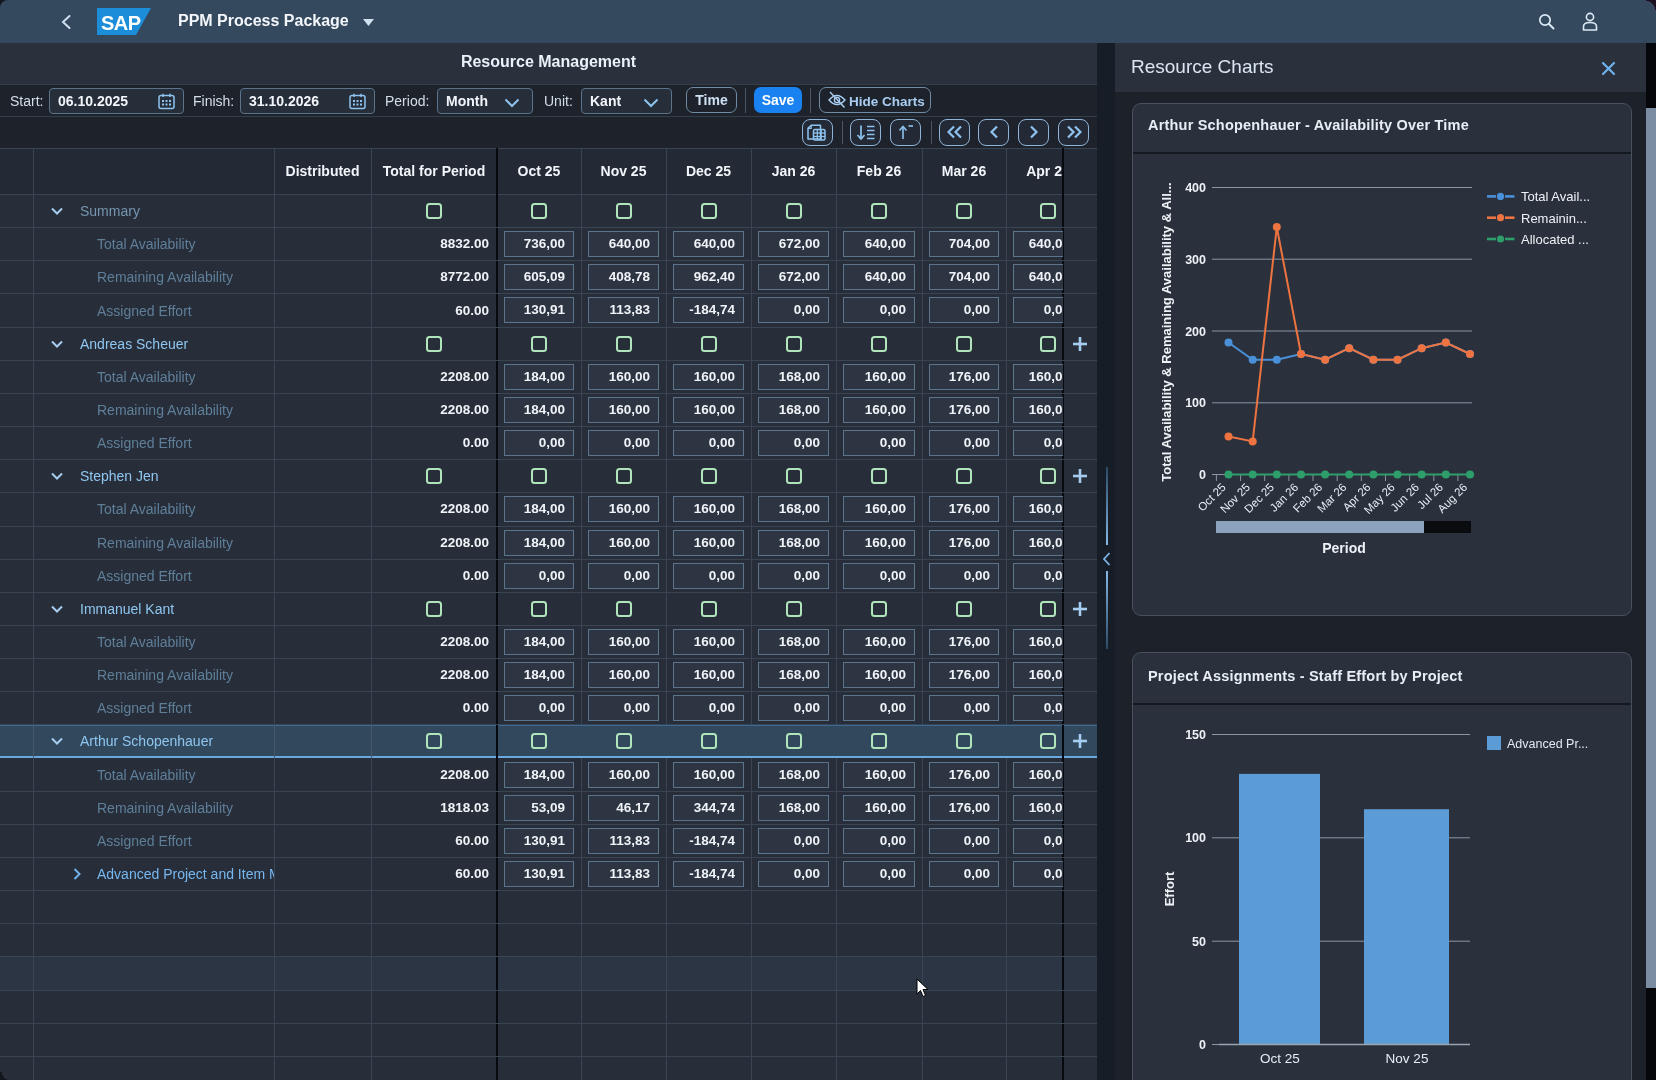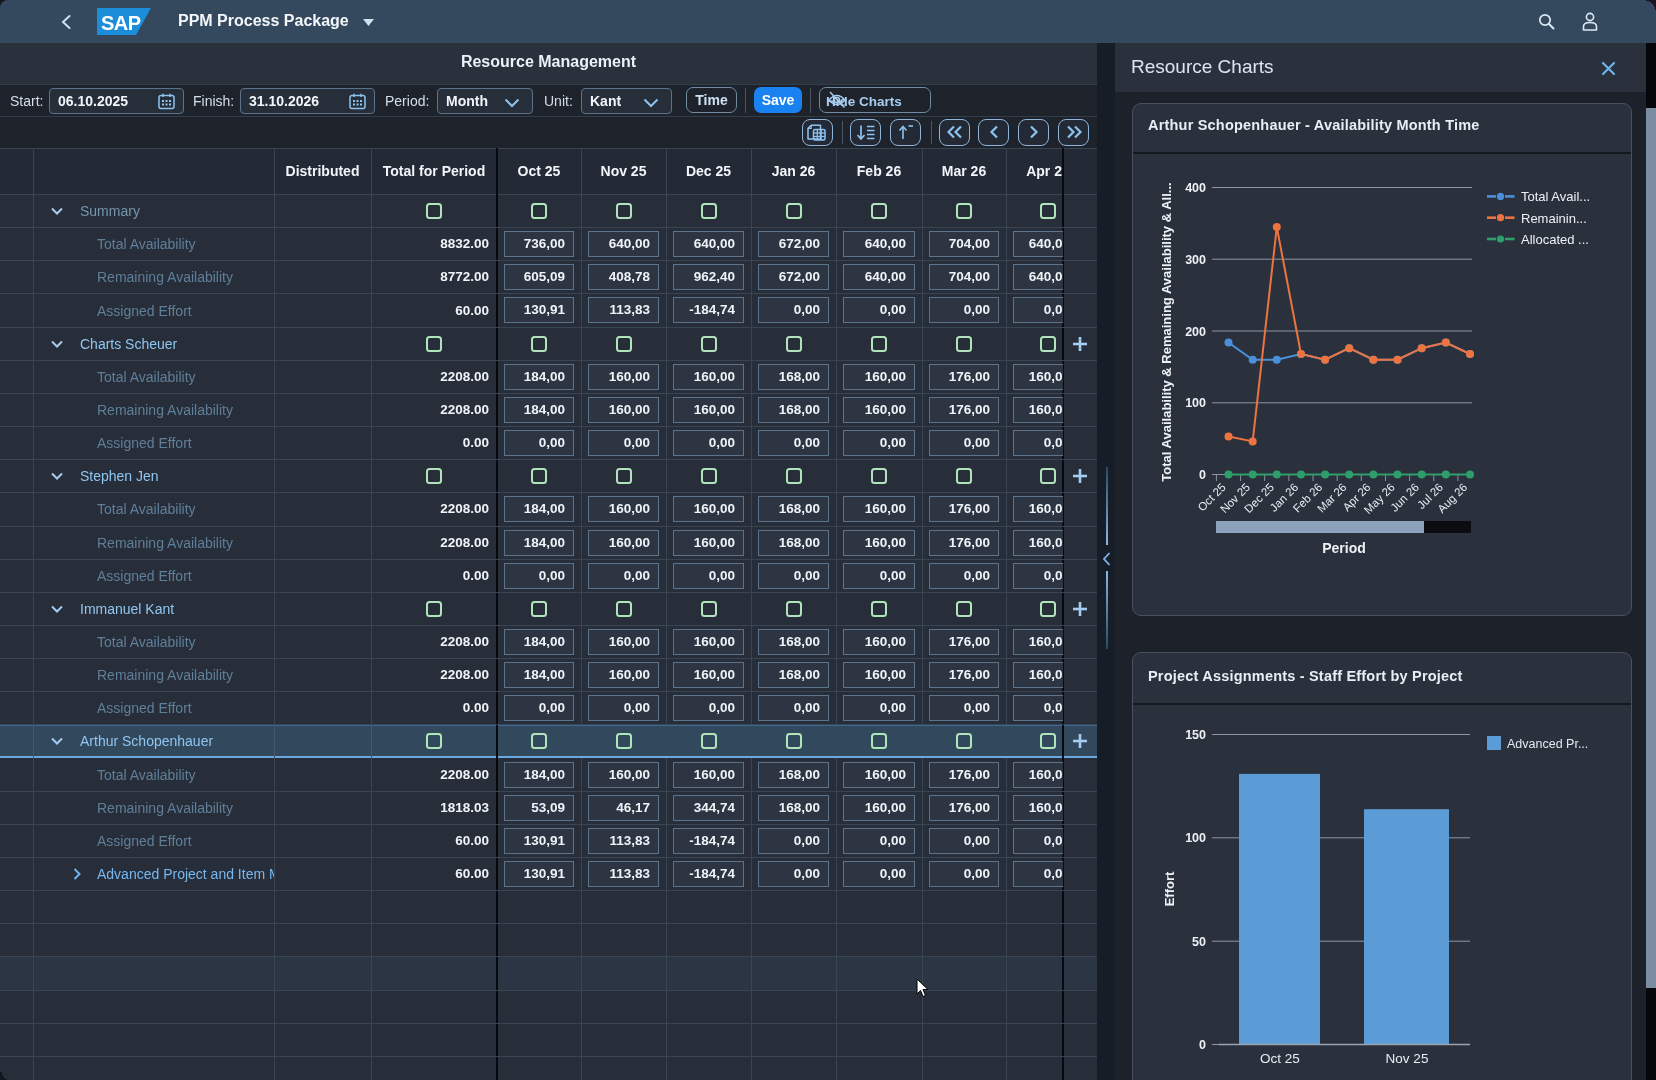--- a/index.html
+++ b/index.html
@@ -81,21 +81,21 @@
 <div class="abs" style="left:686px;top:87px;width:51px;height:26px;border:1px solid #6f8ba3;border-radius:7px;text-align:center;line-height:24px;font-size:14px;font-weight:bold;color:#cfe2f4">Time</div>
 <div class="abs" style="left:745px;top:88px;width:1px;height:25px;background:#4a5664"></div>
 <div class="abs" style="left:754px;top:87px;width:48px;height:26px;background:#1a82f0;border-radius:7px;text-align:center;line-height:26px;font-size:14px;font-weight:bold;color:#fff">Save</div>
 <div class="abs" style="left:810px;top:88px;width:1px;height:25px;background:#4a5664"></div>
 <div class="abs" style="left:819px;top:87px;width:112px;height:26px;border:1px solid #6f8ba3;border-radius:7px"></div>
 <svg class="abs" style="left:827px;top:90px" width="20" height="20" viewBox="0 0 20 20">
  <path d="M2 10 Q6 5.5 10 5.5 Q14 5.5 18 10 Q14 14.5 10 14.5 Q6 14.5 2 10 Z" stroke="#a8cdf0" stroke-width="1.4" fill="none"></path>
  <circle cx="10" cy="10" r="2.6" stroke="#a8cdf0" stroke-width="1.4" fill="none"></circle>
  <line x1="3" y1="2" x2="17.5" y2="17.5" stroke="#a8cdf0" stroke-width="1.5"></line>
 </svg>
-<div class="abs" style="left:826px;top:93.5px;font-size:13.5px;font-weight:bold;color:#a8cdf0">Hide Charts</div>
+<div class="abs" style="left:849px;top:93.5px;font-size:13.5px;font-weight:bold;color:#a8cdf0">Hide Charts</div>
 <div class="abs" style="left:802px;top:119px;width:31px;height:27px;border:1.5px solid #8fb4d8;border-radius:8px;background:#232a35"></div>
 <svg class="abs" style="left:806px;top:124px" width="21" height="17" viewBox="0 0 21 17">
  <path d="M5.2 1.2 L14.5 1.2 L14.5 15 L2 15 L2 4.4 Z" stroke="#8ec3ef" stroke-width="1.5" fill="none" stroke-linejoin="round"></path>
  <path d="M5.2 1.2 L5.2 4.4 L2 4.4" stroke="#8ec3ef" stroke-width="1.2" fill="none"></path>
  <rect x="7.5" y="5.5" width="11.5" height="10.5" rx="1.5" stroke="#8ec3ef" stroke-width="1.5" fill="#8ec3ef" fill-opacity="0"></rect>
  <g stroke="#8ec3ef" stroke-width="1.3">
   <line x1="7.5" y1="9" x2="19" y2="9"></line>
       <line x1="7.5" y1="12.5" x2="19" y2="12.5"></line>
   <line x1="11.3" y1="5.5" x2="11.3" y2="16"></line>
       <line x1="15.1" y1="5.5" x2="15.1" y2="16"></line>
@@ -206,21 +206,21 @@
 <div class="abs" style="left:758px;top:297.45px;width:71px;height:26px;background:#2d3542;border:1px solid #5b738b;text-align:right;padding-right:8px;line-height:24px;font-size:13.5px;font-weight:bold;color:#f0f4f8">0,00</div>
 <div class="abs" style="left:843px;top:297.45px;width:72px;height:26px;background:#2d3542;border:1px solid #5b738b;text-align:right;padding-right:8px;line-height:24px;font-size:13.5px;font-weight:bold;color:#f0f4f8">0,00</div>
 <div class="abs" style="left:929px;top:297.45px;width:70px;height:26px;background:#2d3542;border:1px solid #5b738b;text-align:right;padding-right:8px;line-height:24px;font-size:13.5px;font-weight:bold;color:#f0f4f8">0,00</div>
 <div class="abs" style="left:1006px;top:293.95px;width:57px;height:33.15px;overflow:hidden">
     <div class="abs" style="left:7px;top:3.5px;width:66px;height:26px;background:#2d3542;border:1px solid #5b738b;text-align:right;padding-right:8px;line-height:24px;font-size:13.5px;font-weight:bold;color:#f0f4f8">0,00</div>
   </div>
 <div class="abs" style="left:0;top:359.75px;width:1097px;height:1px;background:#3a4553"></div>
 <svg class="abs" style="left:50px;top:339.675px" width="14" height="9" viewBox="0 0 14 9">
     <path d="M2 1.5 L7 6.5 L12 1.5" stroke="#a6cdf0" stroke-width="2" fill="none"></path>
   </svg>
-<div class="abs" style="left:80px;top:335.675px;font-size:14px;color:#8fc6f0;white-space:nowrap">Charts Scheuer</div>
+<div class="abs" style="left:80px;top:335.675px;font-size:14px;color:#8fc6f0;white-space:nowrap">Andreas Scheuer</div>
 <div class="abs" style="left:426.0px;top:335.675px;width:16px;height:16px;border:2.5px solid #b0e5bb;border-radius:3.5px"></div>
 <div class="abs" style="left:531.0px;top:335.675px;width:16px;height:16px;border:2.5px solid #b0e5bb;border-radius:3.5px"></div>
 <div class="abs" style="left:615.5px;top:335.675px;width:16px;height:16px;border:2.5px solid #b0e5bb;border-radius:3.5px"></div>
 <div class="abs" style="left:700.5px;top:335.675px;width:16px;height:16px;border:2.5px solid #b0e5bb;border-radius:3.5px"></div>
 <div class="abs" style="left:785.5px;top:335.675px;width:16px;height:16px;border:2.5px solid #b0e5bb;border-radius:3.5px"></div>
 <div class="abs" style="left:871.0px;top:335.675px;width:16px;height:16px;border:2.5px solid #b0e5bb;border-radius:3.5px"></div>
 <div class="abs" style="left:956.0px;top:335.675px;width:16px;height:16px;border:2.5px solid #b0e5bb;border-radius:3.5px"></div>
 <div class="abs" style="left:1040px;top:335.675px;width:16px;height:16px;border:2.5px solid #b0e5bb;border-radius:3.5px"></div>
 <svg class="abs" style="left:1072px;top:335.675px" width="16" height="16" viewBox="0 0 16 16">
     <line x1="8" y1="1" x2="8" y2="15" stroke="#a5cdf1" stroke-width="2.6"></line>
@@ -472,21 +472,21 @@
 <svg class="abs" style="left:1101px;top:551px" width="11" height="16" viewBox="0 0 11 16">
     <path d="M8.5 2 L3 8 L8.5 14" stroke="#7fb4e8" stroke-width="1.8" fill="none"></path>
   </svg>
 <div class="abs" style="left:1115px;top:43px;width:531px;height:1037px;background:#1d222a"></div>
 <div class="abs" style="left:1115px;top:43px;width:531px;height:49px;background:#2a313c"></div>
 <div class="abs" style="left:1131px;top:56px;font-size:19px;color:#dbe6f2">Resource Charts</div>
 <svg class="abs" style="left:1601px;top:61px" width="15" height="15" viewBox="0 0 15 15">
     <path d="M2 2 L13 13 M13 2 L2 13" stroke="#6fb2ec" stroke-width="2.2" stroke-linecap="round"></path>
   </svg>
 <div class="abs" style="left:1132px;top:103px;width:500px;height:513px;background:#2a313c;border:1px solid #47515f;border-radius:9px"></div>
-<div class="abs" style="left:1148px;top:117px;font-size:14.5px;font-weight:bold;letter-spacing:0.2px;color:#e8eef5">Arthur Schopenhauer - Availability Month Time</div>
+<div class="abs" style="left:1148px;top:117px;font-size:14.5px;font-weight:bold;letter-spacing:0.2px;color:#e8eef5">Arthur Schopenhauer - Availability Over Time</div>
 <div class="abs" style="left:1133px;top:152px;width:498px;height:2px;background:#141920"></div>
 <svg class="abs" style="left:1132px;top:103px" width="500" height="513" viewBox="0 0 500 513">
     <line x1="87" y1="84.5" x2="340" y2="84.5" stroke="#8b95a3" stroke-width="1"></line>
     <line x1="80" y1="84.5" x2="87" y2="84.5" stroke="#8b95a3" stroke-width="1"></line>
     <text x="74" y="89.0" text-anchor="end" font-size="12.5" font-weight="bold" fill="#eef2f7" font-family="Liberation Sans,sans-serif">400</text>
     <line x1="87" y1="156.2" x2="340" y2="156.2" stroke="#8b95a3" stroke-width="1"></line>
     <line x1="80" y1="156.2" x2="87" y2="156.2" stroke="#8b95a3" stroke-width="1"></line>
     <text x="74" y="160.8" text-anchor="end" font-size="12.5" font-weight="bold" fill="#eef2f7" font-family="Liberation Sans,sans-serif">300</text>
     <line x1="87" y1="228.0" x2="340" y2="228.0" stroke="#8b95a3" stroke-width="1"></line>
     <line x1="80" y1="228.0" x2="87" y2="228.0" stroke="#8b95a3" stroke-width="1"></line>

